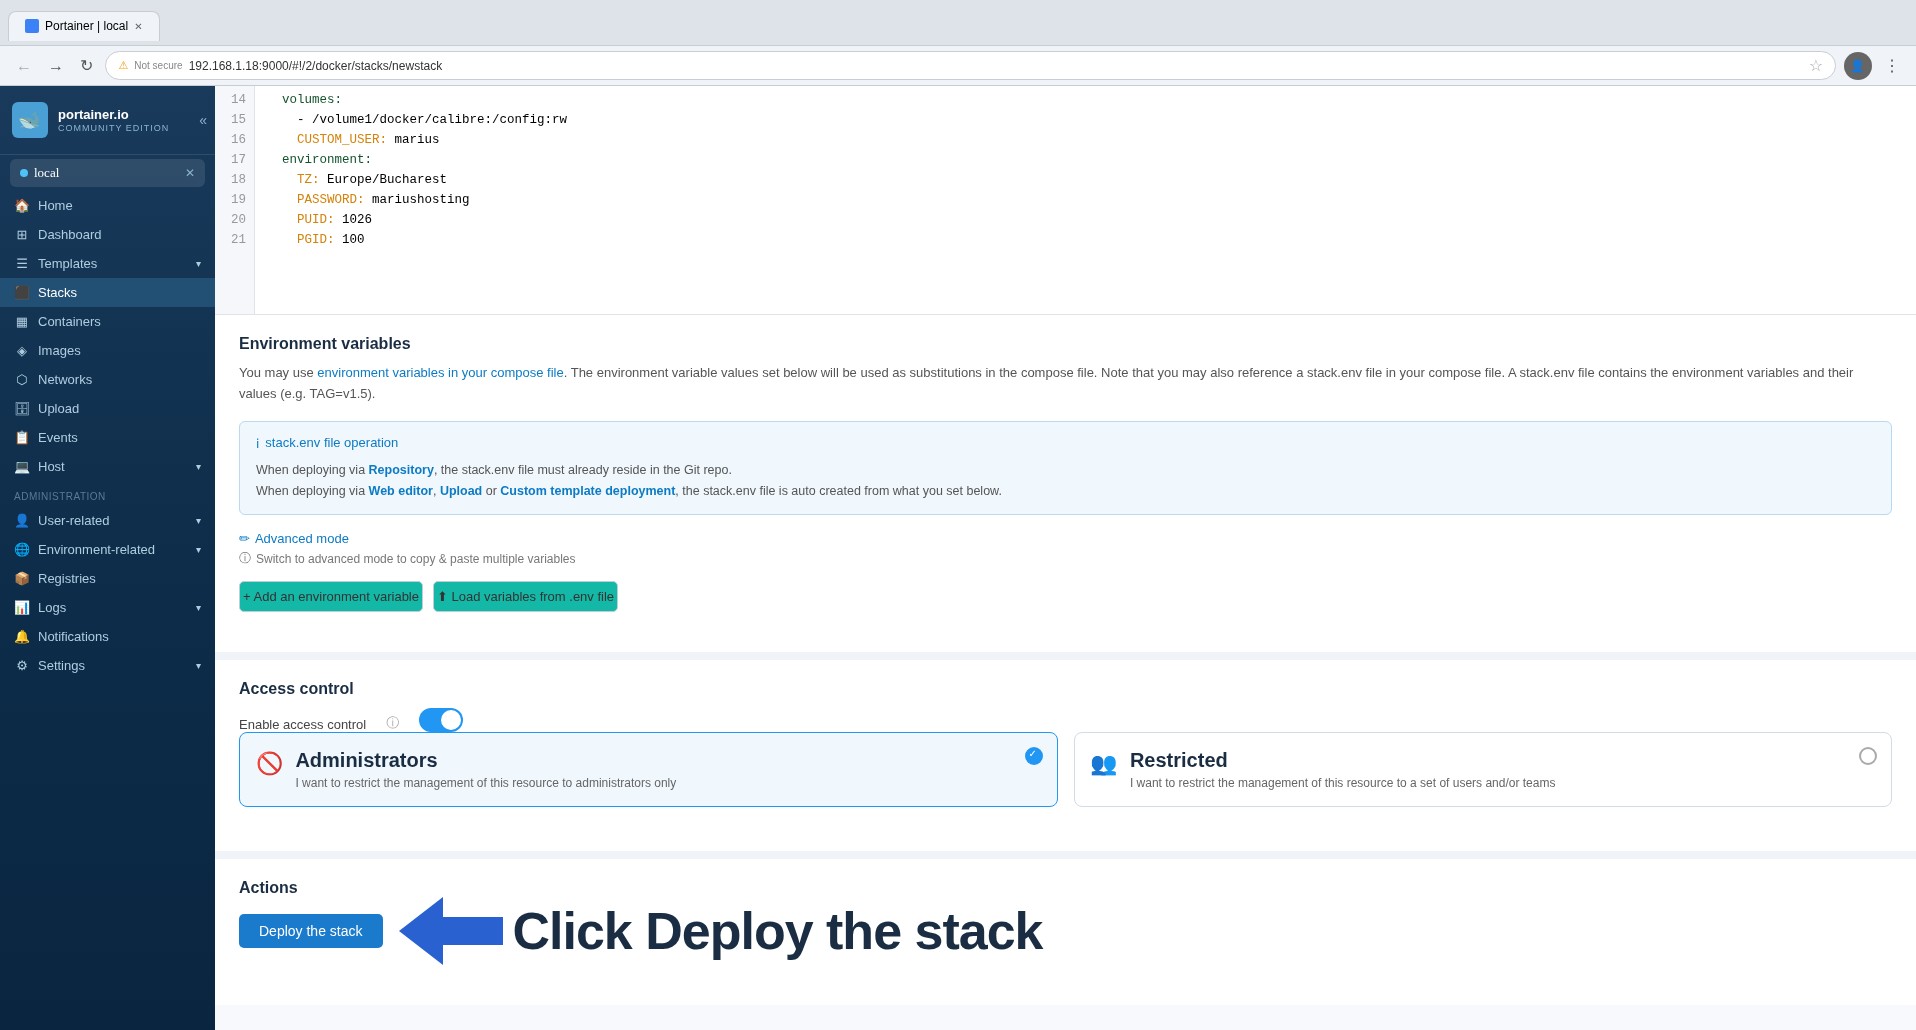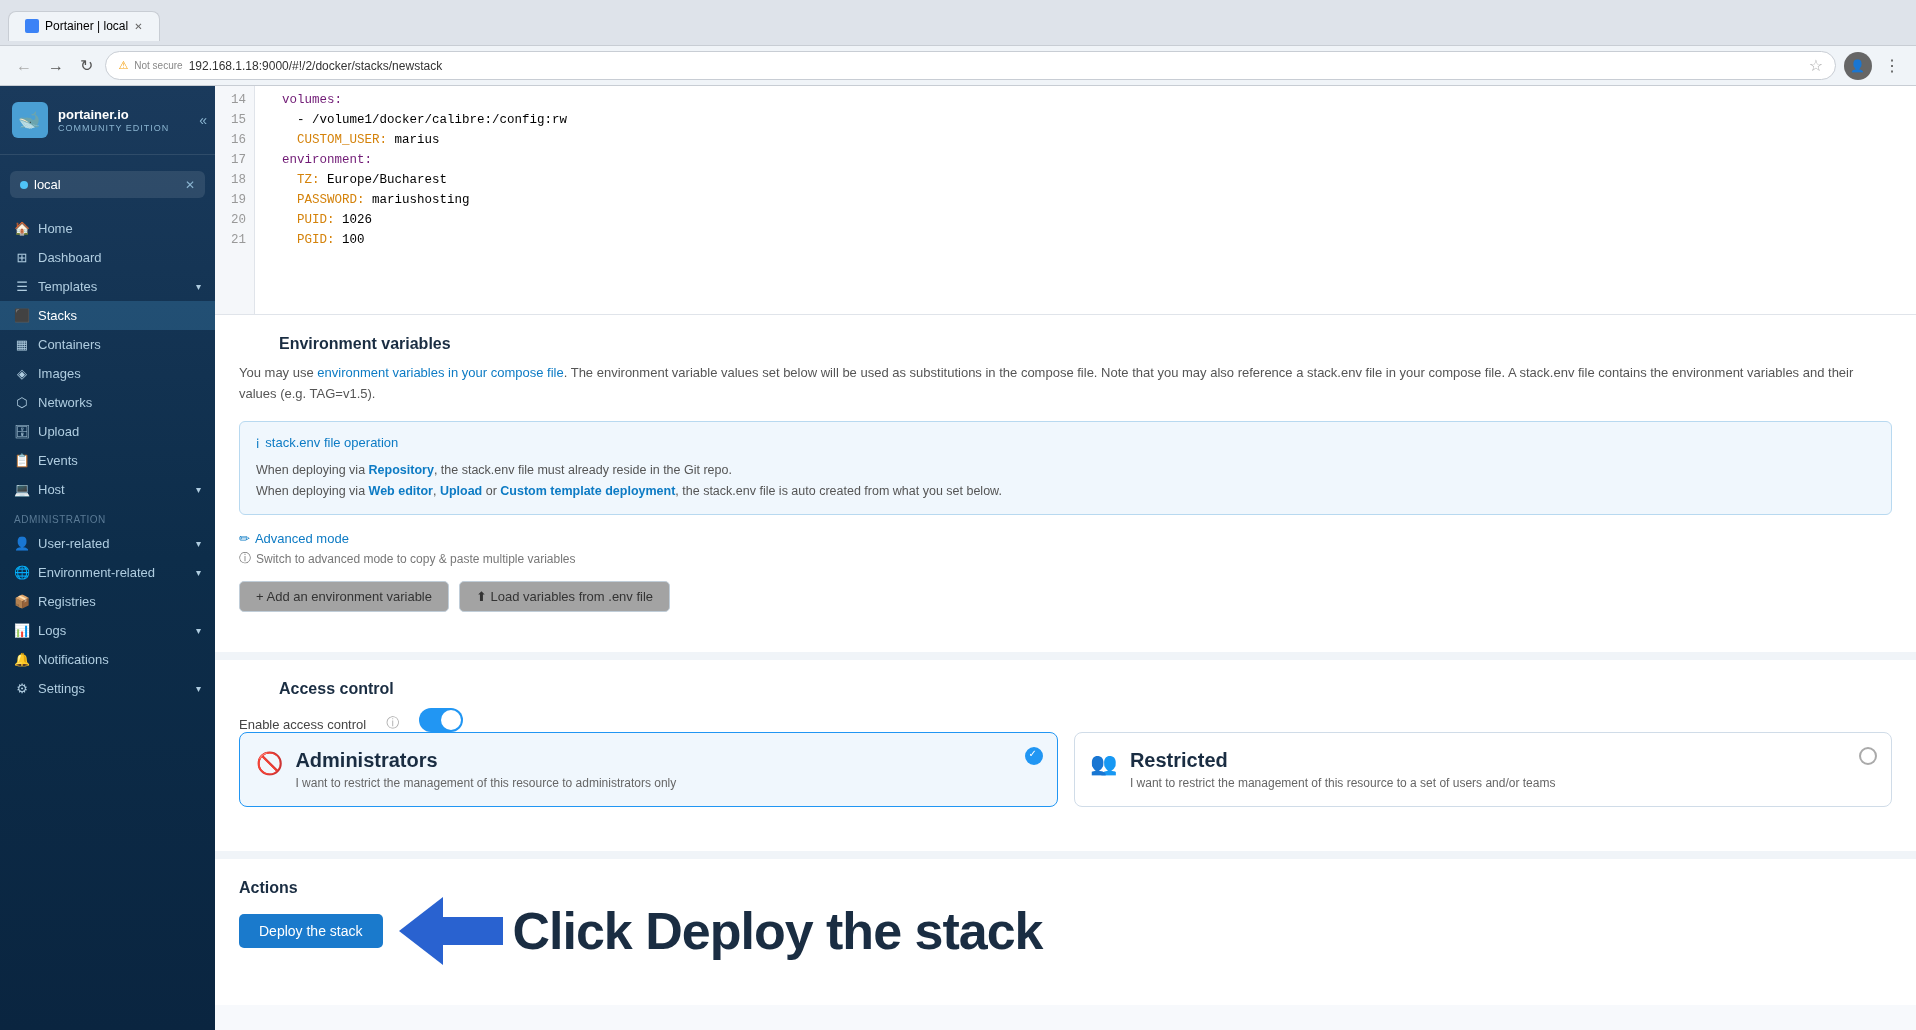--- a/index.html
+++ b/index.html
@@ -106,27 +106,28 @@
       border: none;
       color: #8ab4d0;
       cursor: pointer;
       font-size: 14px;
     }
 
     .sidebar-section {
       padding: 4px 0;
     }
     .env-badge {
-      margin: 12px 10px;
+      margin: 0 10px;
       background: rgba(255,255,255,0.1);
       border-radius: 6px;
       padding: 6px 10px;
       display: flex;
       align-items: center;
       justify-content: space-between;
+      font-family: Liberation Serif, serif;
     }
     .env-name { font-size: 13px; color: white; display: flex; align-items: center; gap: 6px; }
     .env-dot { width: 8px; height: 8px; background: #4fc3f7; border-radius: 50%; }
     .env-close { color: #8ab4d0; cursor: pointer; font-size: 12px; }
 
     .sidebar-item {
       display: flex;
       align-items: center;
       padding: 7px 14px;
       color: #b0cde0;
@@ -166,35 +167,34 @@
       text-align: right;
       min-width: 40px;
       user-select: none;
     }
     .line-numbers div { line-height: 1.6; }
     .code-content {
       padding: 4px 12px;
       flex: 1;
     }
     .code-content .line { line-height: 1.6; white-space: pre; }
-    .kw-blue { color: #701a75; }
+    .kw-blue { color: #14532d; }
     .kw-orange { color: #d4820a; }
 
     
     .content-section {
       padding: 20px 24px;
       background: white;
       margin: 0;
     }
     .section-title {
       font-size: 16px;
       font-weight: 600;
       color: #1a2d42;
       margin-bottom: 10px;
-      margin-left: 40px;
     }
     .section-desc {
       font-size: 13px;
       color: #555;
       line-height: 1.6;
       margin-bottom: 16px;
     }
     .section-desc a { color: #0d7bc4; text-decoration: none; }
 
     
@@ -235,23 +235,23 @@
     .adv-desc { color: #777; font-size: 12px; display: flex; align-items: center; gap: 5px; }
 
     
     .btn-row {
       display: flex;
       gap: 10px;
       margin-bottom: 20px;
     }
     .btn-outline {
       border: 1px solid #c0cdd8;
-      background: #a3a3a3;
+      background: #14b8a6;
       color: #333;
-      padding: 7px 16px;
+      padding: 7px 3px;
       border-radius: 5px;
       cursor: pointer;
       font-size: 13px;
       display: flex;
       align-items: center;
       gap: 6px;
     }
 
     
     .access-section {

